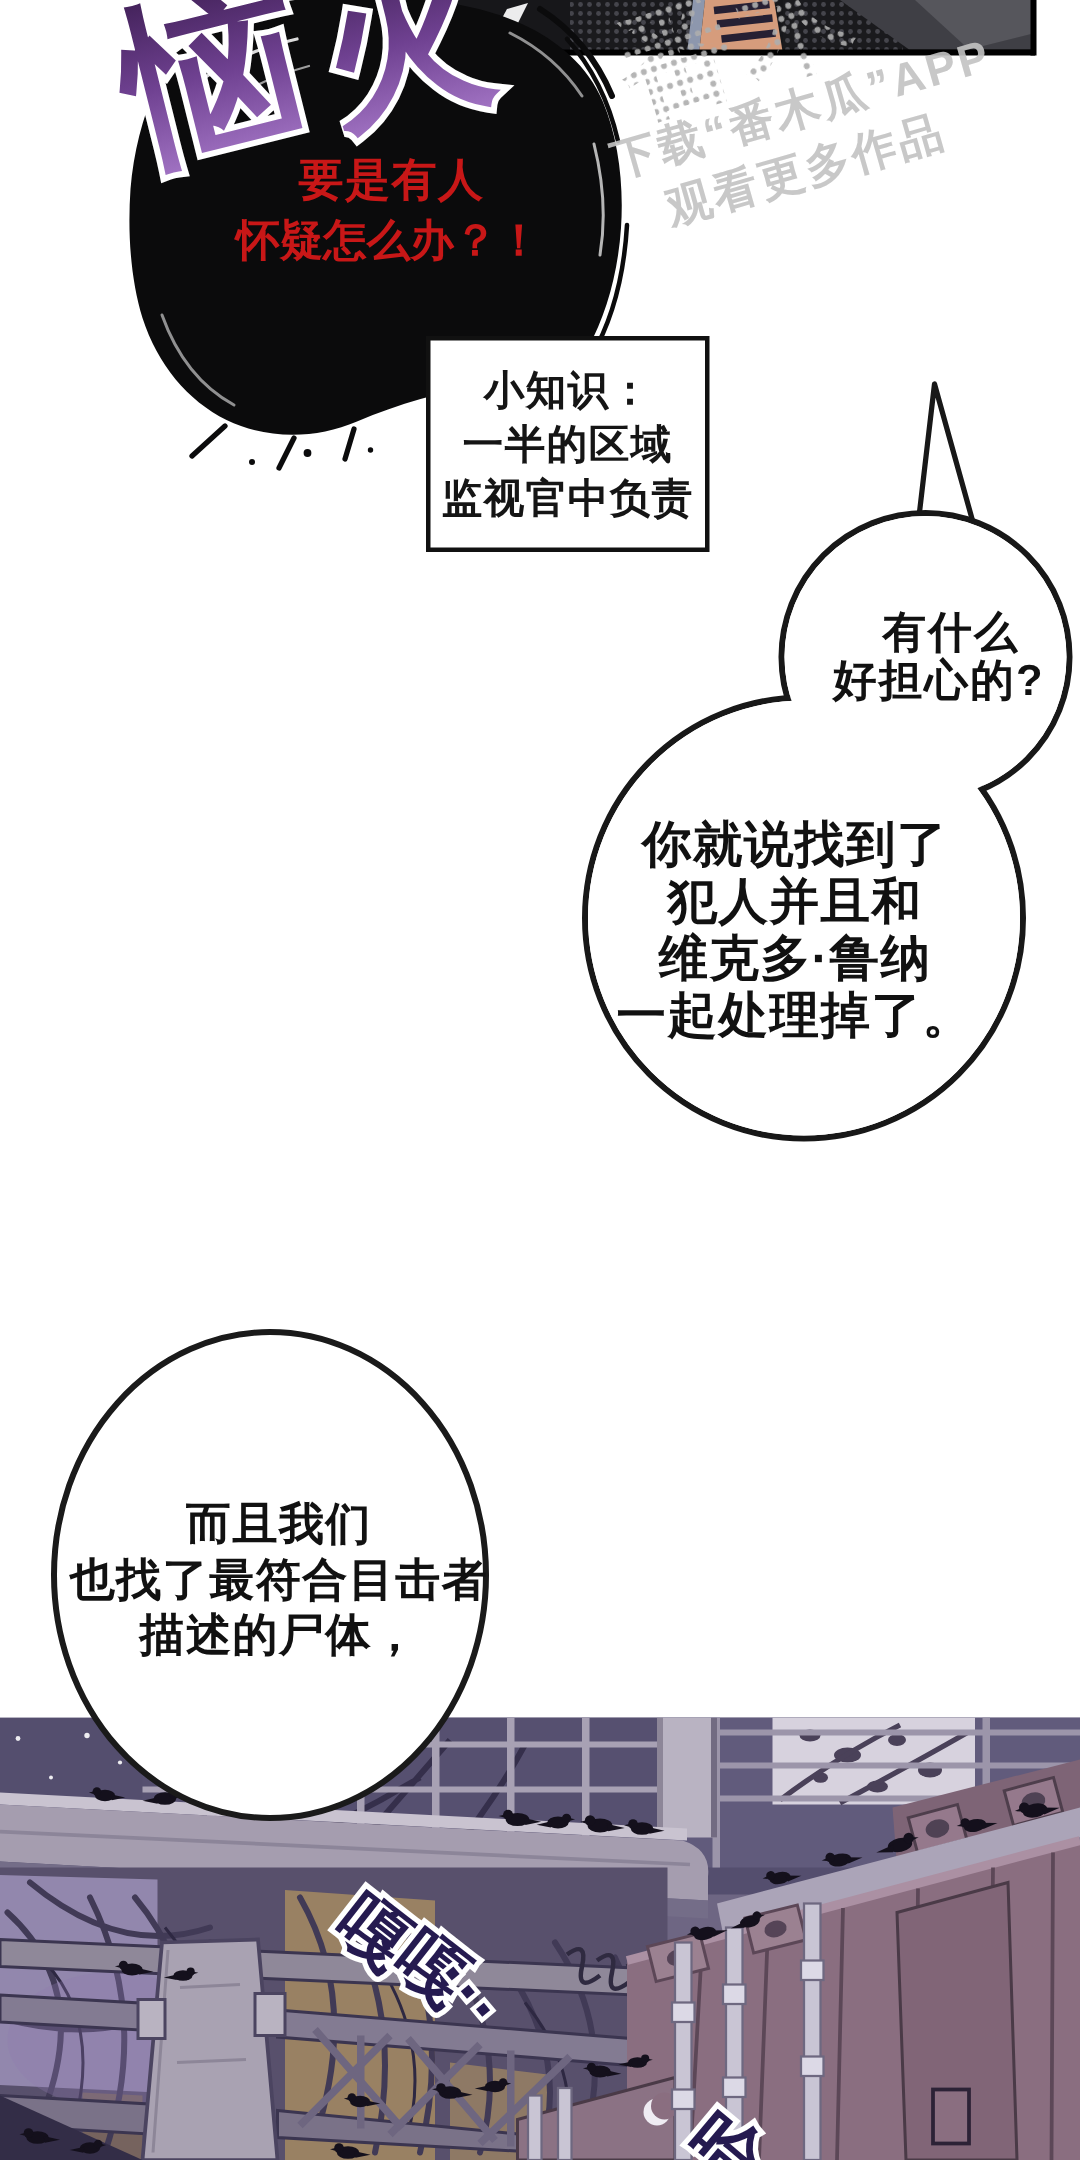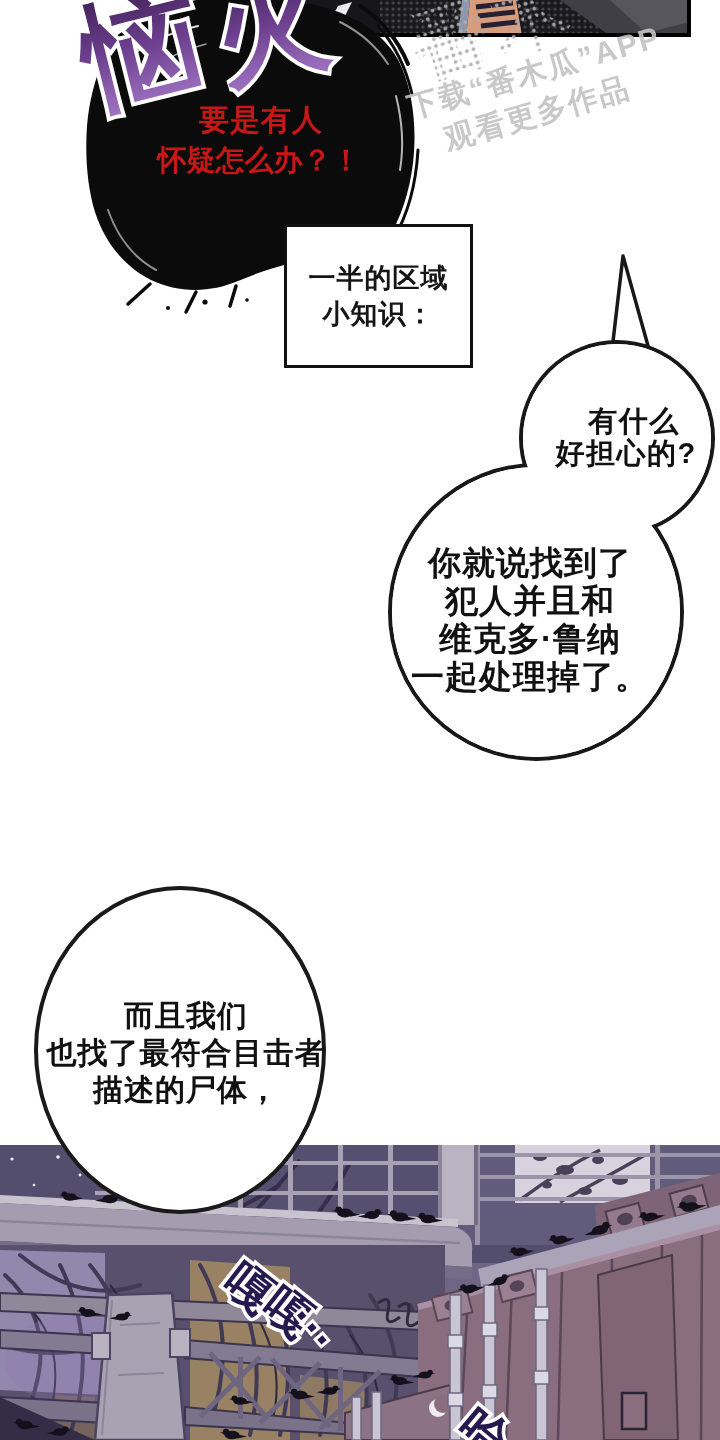--- a/index.html
+++ b/index.html
@@ -76,22 +76,23 @@
     <text x="259" y="170" text-anchor="middle" font-size="29" fill="#c81717">怀疑怎么办？！</text>
 
     <g opacity="0.9">
       <text x="0" y="0" transform="translate(500,52) rotate(-17)" text-anchor="middle" font-size="78" fill="url(#ht)" letter-spacing="4">番木</text>
       <text x="0" y="0" transform="translate(537,82) rotate(-16)" text-anchor="middle" font-size="30" fill="#c3c3c3" letter-spacing="2">下载“番木瓜”APP</text>
       <text x="0" y="0" transform="translate(540,123) rotate(-16)" text-anchor="middle" font-size="30" fill="#c3c3c3" letter-spacing="2">观看更多作品</text>
     </g>
   </svg>
 
   <div class="infobox">
+    <span>小知识：</span>
     <span>一半的区域</span>
-    <span>小知识：</span>
+    <span>监视官中负责</span>
   </div>
 
   <svg class="abs" style="left:373px;top:228px" width="347" height="552" viewBox="0 0 347 552">
     <polygon points="250,28 239,122 277,125" fill="#fff" stroke="#181818" stroke-width="3.5" stroke-linejoin="round"></polygon>
     <circle cx="244" cy="210" r="96" fill="#fff" stroke="#181818" stroke-width="4"></circle>
     <ellipse cx="163" cy="384" rx="146" ry="147" fill="#fff" stroke="#181818" stroke-width="4"></ellipse>
     <circle cx="244" cy="210" r="94" fill="#fff"></circle>
     <ellipse cx="163" cy="384" rx="144" ry="145" fill="#fff"></ellipse>
     <text x="261" y="203" text-anchor="middle" font-size="29" fill="#111" letter-spacing="1.5">有什么</text>
     <text x="253" y="235" text-anchor="middle" font-size="29" fill="#111" letter-spacing="1.5">好担心的?</text>

